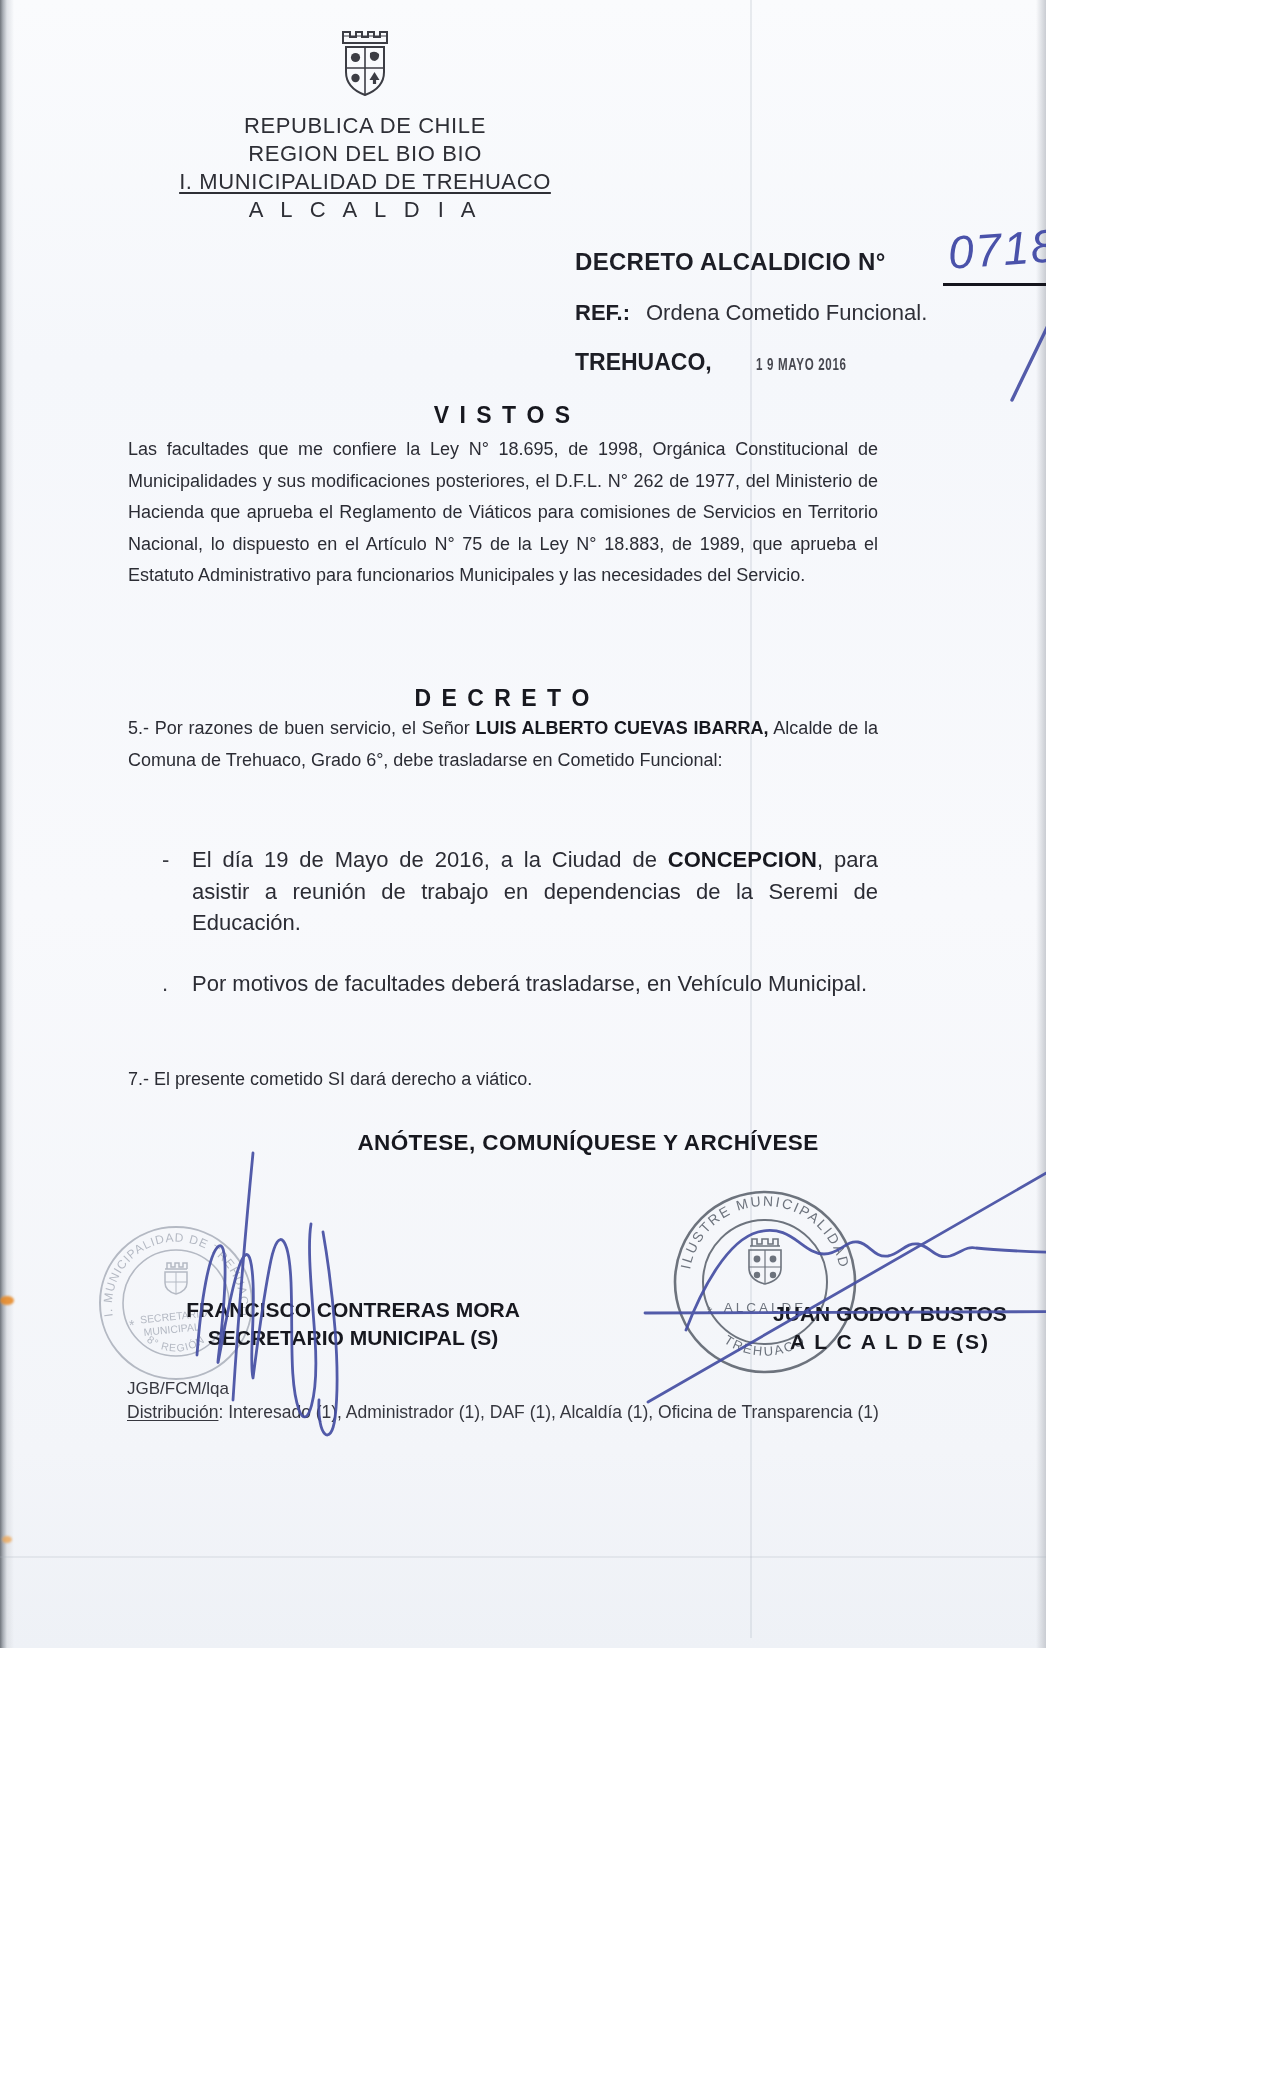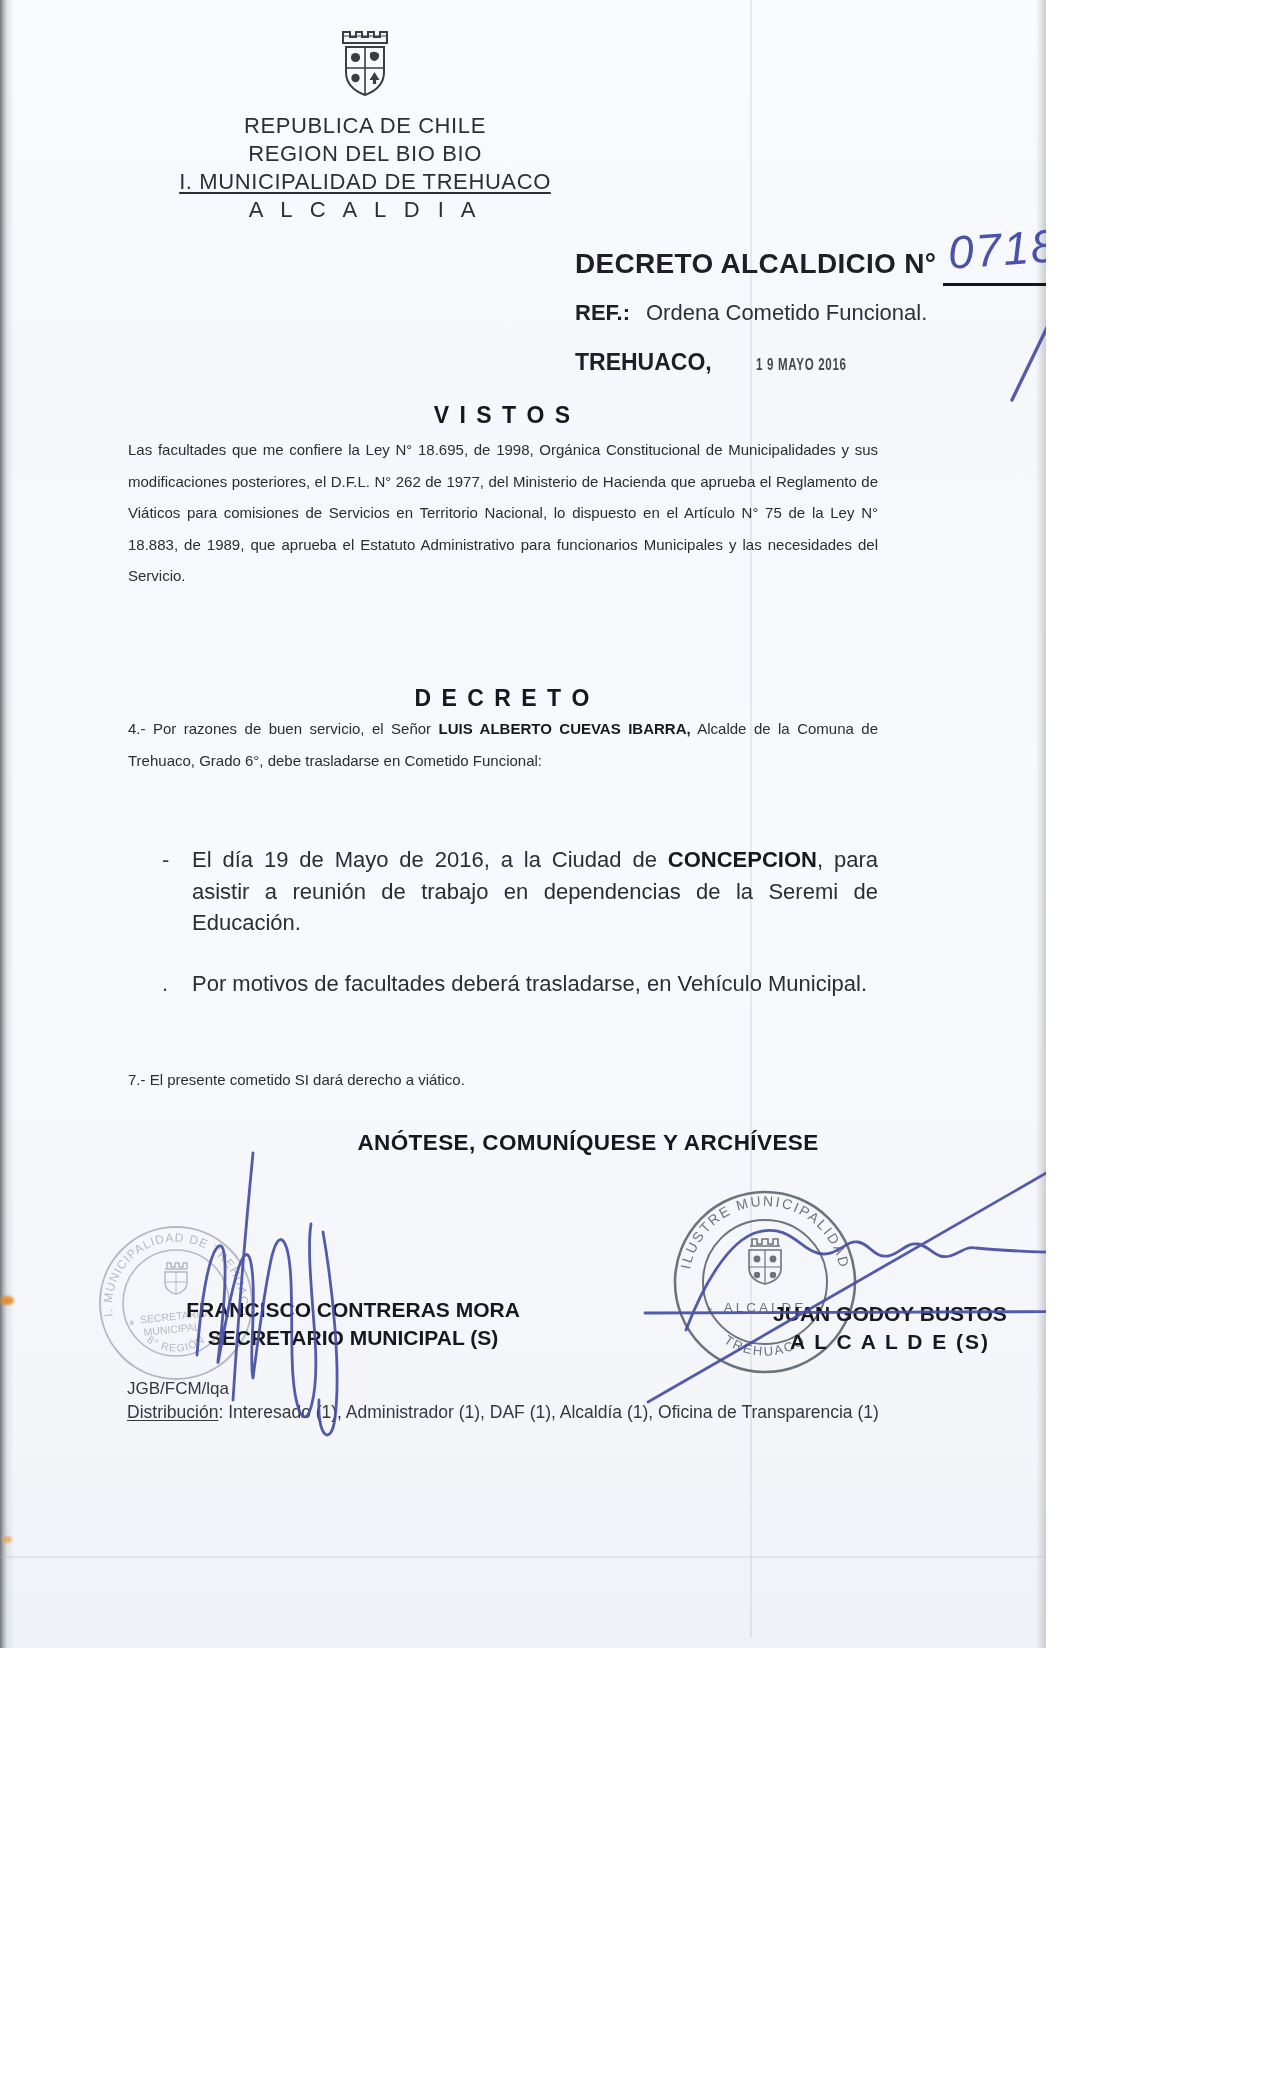--- a/index.html
+++ b/index.html
@@ -24,34 +24,34 @@
   .speck.a { left:0; top:1296px; width:14px; height:9px; background:rgba(232,134,31,.85); }
   .speck.b { left:2px; top:1536px; width:10px; height:7px; background:rgba(240,160,70,.7); }
   .speck.c { left:1238px; top:1502px; width:30px; height:12px; background:rgba(248,176,100,.45); }
 
   .header-block { position:absolute; left:165px; top:26px; width:400px; text-align:center; }
   .header-block .crest { display:block; margin:0 auto 10px auto; }
   .hline { font-size:22px; letter-spacing:.6px; color:#2e2f36; line-height:28px; }
   .hline.muni { text-decoration:underline; text-underline-offset:3px; }
 
   .abs { position:absolute; }
-  .title-row { left:575px; top:248px; font-size:28px; font-weight:700; color:#1d1e26; letter-spacing:.3px; }
+  .title-row { left:575px; top:248px; font-size:24px; font-weight:700; color:#1d1e26; letter-spacing:.3px; }
   .hand-number { left:948px; top:222px; font-size:46px; color:#4a52aa; font-style:italic;
     transform:rotate(-4deg); letter-spacing:2px; font-weight:500; }
   .number-line { left:943px; top:283px; width:138px; height:3px; background:#15151d; }
   .number-suffix { left:1086px; top:248px; font-size:24px; color:#20212a; font-weight:600; }
   .ref-row { left:575px; top:300px; font-size:22px; }
   .ref-row .lbl { font-weight:700; color:#1d1e26; }
   .ref-row .txt { margin-left:16px; color:#2e2f37; }
   .city-row { left:575px; top:349px; font-size:23px; }
   .city-row .lbl { font-weight:700; color:#1d1e26; }
   .date-stamp { display:inline-block; margin-left:44px; font-size:17px; font-weight:700;
     letter-spacing:1px; color:#46474f; transform:scaleX(.68); transform-origin:left center; }
 
-  .block { position:absolute; left:128px; width:750px; font-size:15px; line-height:31.5px; color:#2b2c34; }
+  .block { position:absolute; left:128px; width:750px; font-size:18px; line-height:31.5px; color:#2b2c34; }
   .center { text-align:center; }
   .heading { font-weight:700; color:#17181f; font-size:23px; letter-spacing:2px; }
   .justify { text-align:justify; }
   .bold { font-weight:700; color:#17181f; }
   .item { position:absolute; left:192px; width:686px; font-size:22px; line-height:31.5px; text-align:justify; }
   .item .marker { position:absolute; left:-30px; top:0; color:#3a3b43; }
   .closing { position:absolute; left:128px; top:1130px; width:920px; text-align:center;
     font-weight:700; font-size:22.5px; color:#17181f; letter-spacing:.4px; }
 
   .sig-name { position:absolute; width:380px; text-align:center; font-weight:700;
@@ -112,21 +112,21 @@
   </div>
   <div class="abs city-row">
     <span class="lbl">TREHUACO,</span><span class="date-stamp">1 9 MAYO 2016</span>
   </div>
 
   <div class="block center heading" style="top:400px;">V I S T O S</div>
   <div class="block justify" style="top:434px;">Las facultades que me confiere la Ley N° 18.695, de 1998, Orgánica Constitucional de Municipalidades y sus modificaciones posteriores, el D.F.L. N° 262 de 1977, del Ministerio de Hacienda que aprueba el Reglamento de Viáticos para comisiones de Servicios en Territorio Nacional, lo dispuesto en el Artículo N° 75 de la Ley N° 18.883, de 1989, que aprueba el Estatuto Administrativo para funcionarios Municipales y las necesidades del Servicio.</div>
 
   <div class="block center heading" style="top:683px;">D E C R E T O</div>
   <div class="block justify" style="top:713px;">
-    <span>4.- Por razones de buen servicio, el Señor </span><span class="bold">LUIS ALBERTO CUEVAS IBARRA,</span><span> Alcalde de la Comuna de Trehuaco, Grado 6°, debe trasladarse en Cometido Funcional:</span>
+    <span>5.- Por razones de buen servicio, el Señor </span><span class="bold">LUIS ALBERTO CUEVAS IBARRA,</span><span> Alcalde de la Comuna de Trehuaco, Grado 6°, debe trasladarse en Cometido Funcional:</span>
   </div>
 
   <div class="item" style="top:844px;">
     <span class="marker">-</span>
     <span>El día 19 de Mayo de 2016, a la Ciudad de </span><span class="bold">CONCEPCION</span><span>, para asistir a reunión de trabajo en dependencias de la Seremi de Educación.</span>
   </div>
   <div class="item" style="top:968px;">
     <span class="marker">.</span>
     <span>Por motivos de facultades deberá trasladarse, en Vehículo Municipal.</span>
   </div>

